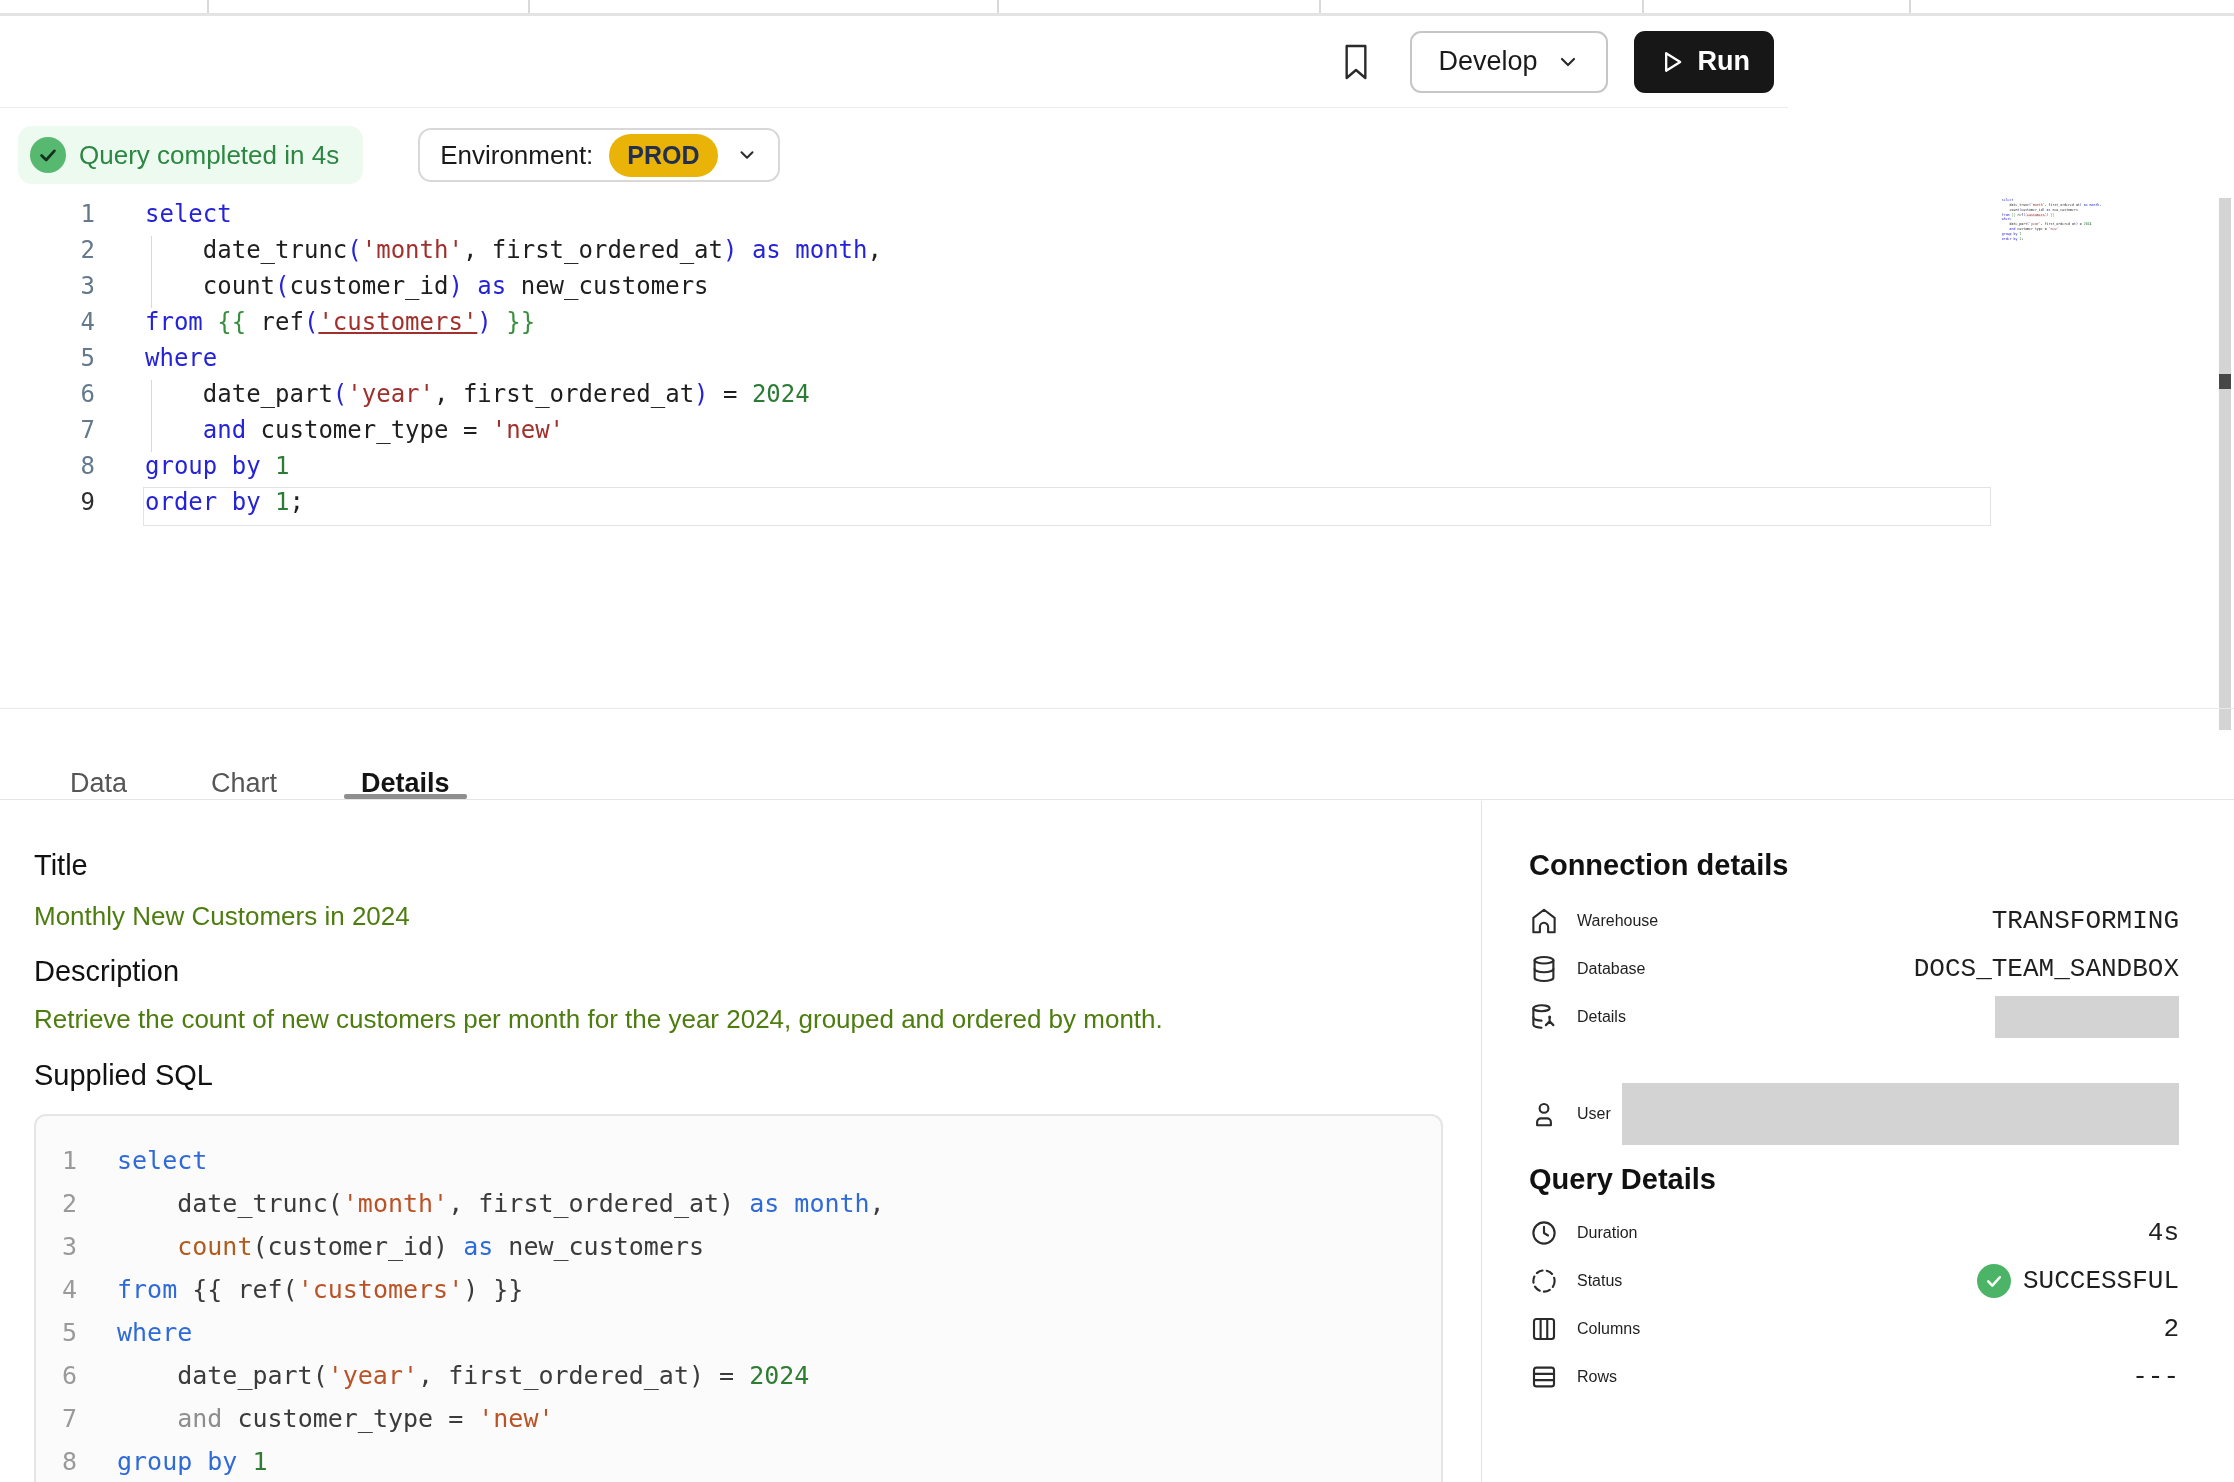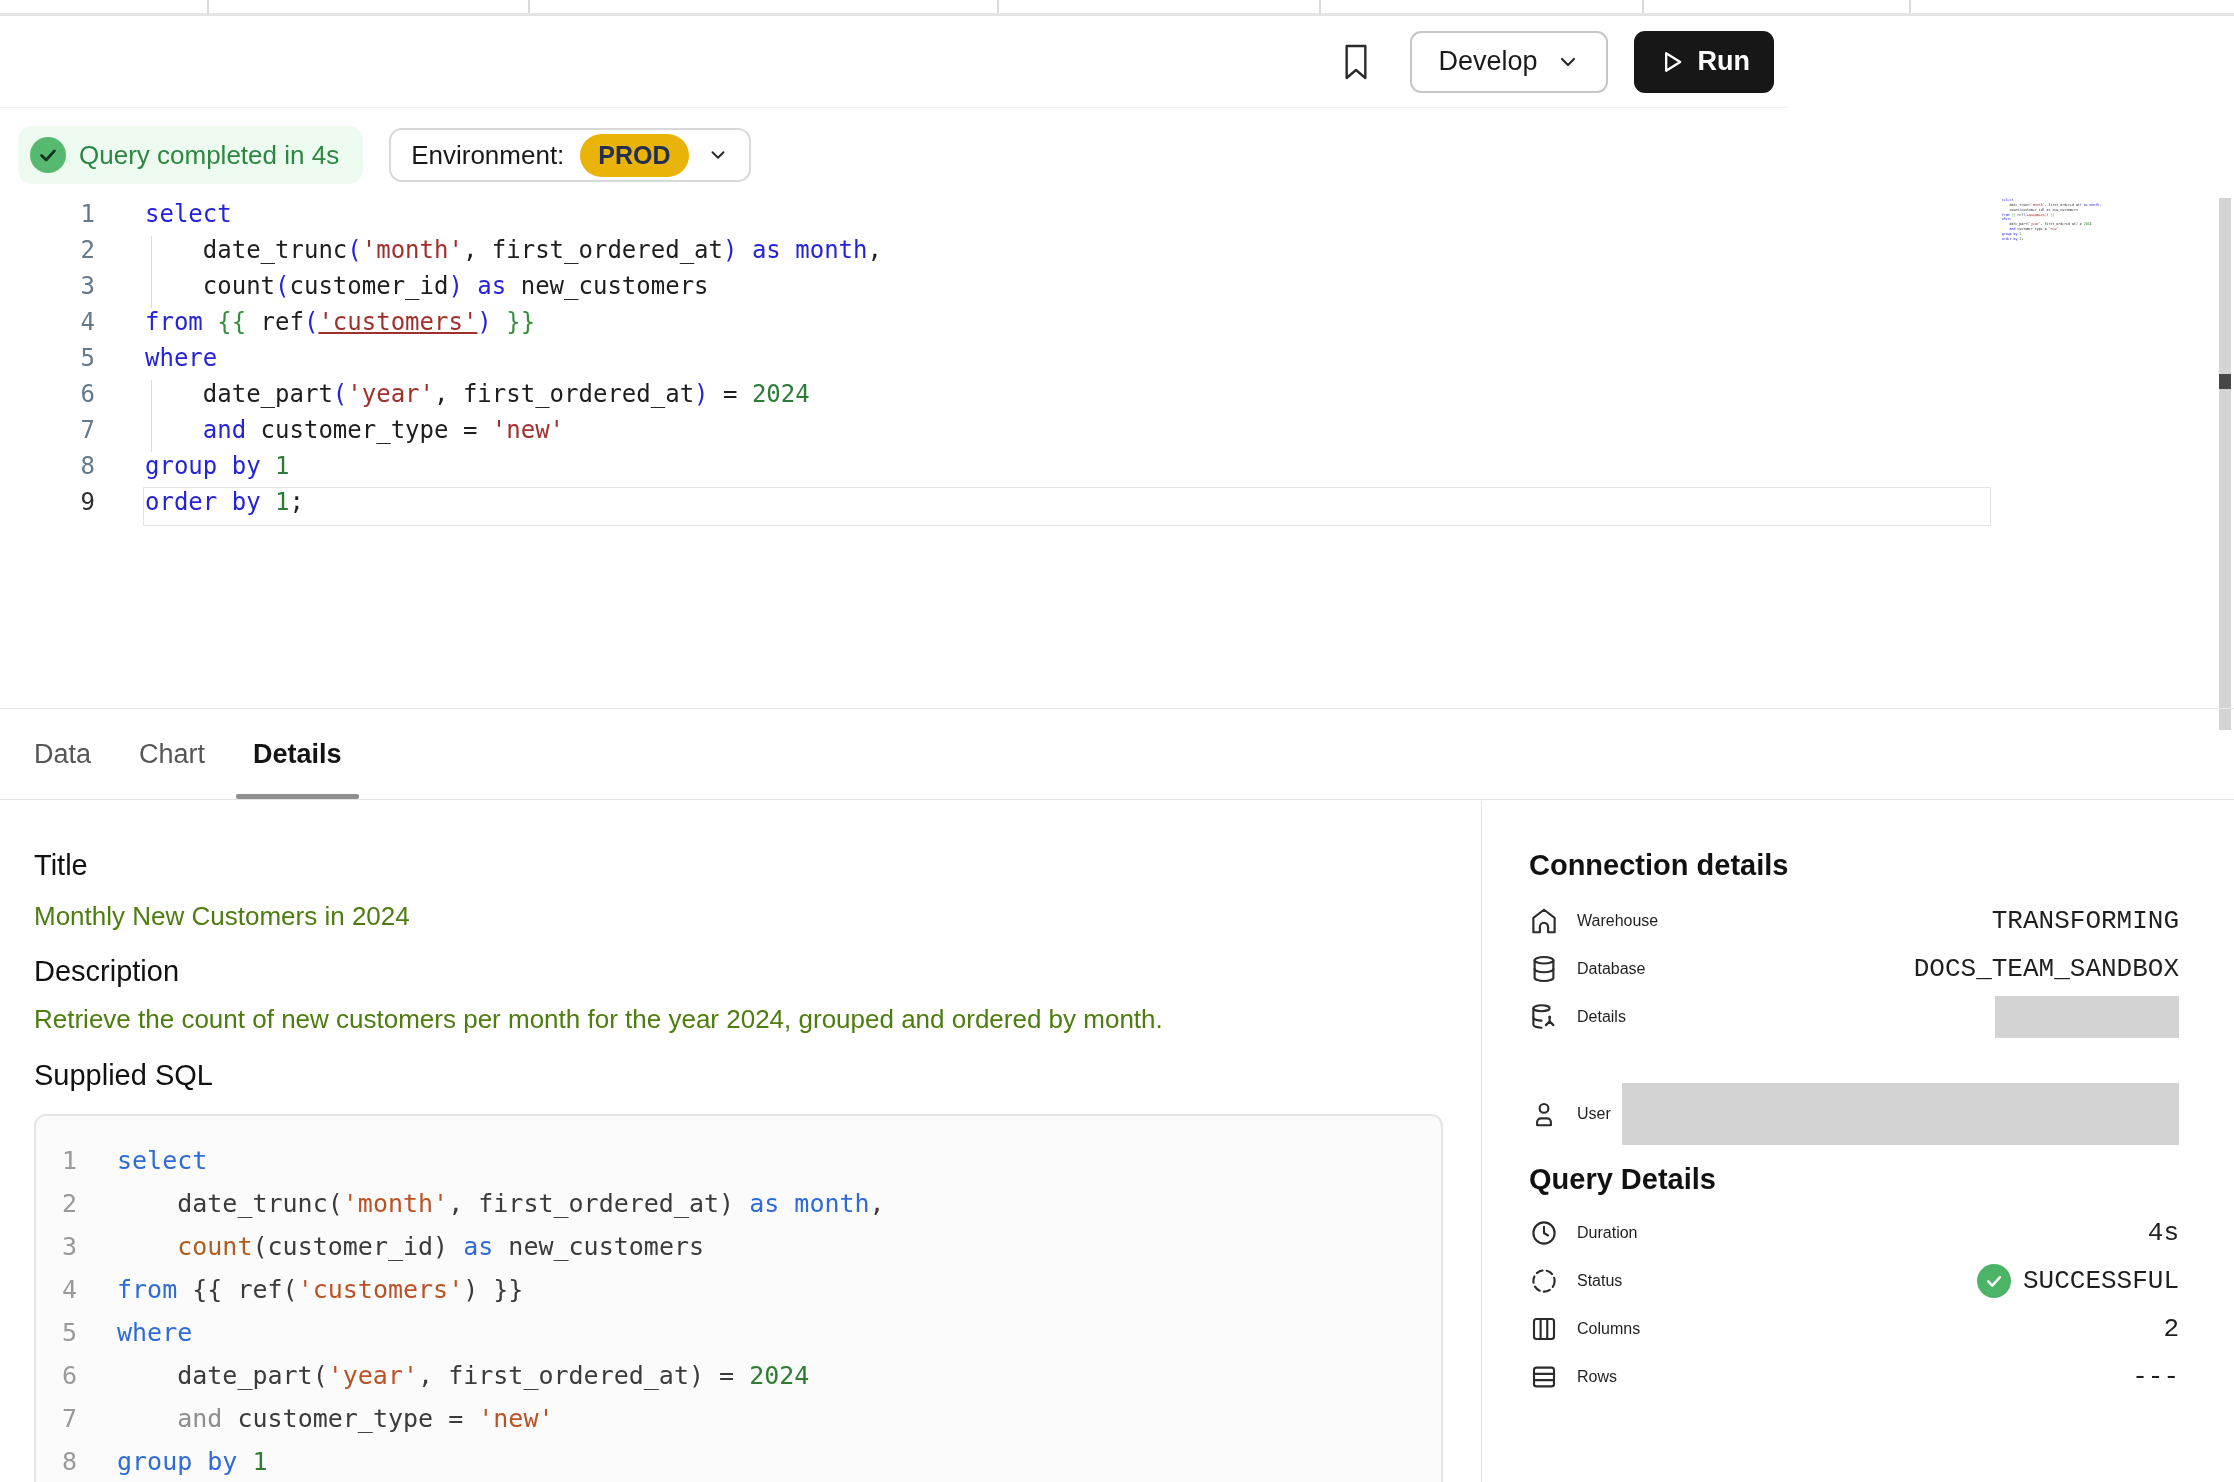--- a/index.html
+++ b/index.html
@@ -18,21 +18,21 @@
                border:2px solid #c6c6c6;border-radius:11px;font-size:27px;color:#1a1a1a;margin-right:26px;cursor:pointer;
                font-family:"Liberation Sans",sans-serif;}
   .btn-run{display:flex;align-items:center;gap:12px;height:62px;padding:0 24px;background:#171717;border:none;
            border-radius:11px;font-size:27px;font-weight:700;color:#fff;cursor:pointer;font-family:"Liberation Sans",sans-serif;}
 
   
   .status-row{position:absolute;left:0;top:109px;width:2234px;height:92px;display:flex;align-items:center;padding-left:18px;box-sizing:border-box;gap:26px;}
   .query-badge{display:flex;align-items:center;gap:13px;height:58px;padding:0 24px 0 12px;background:#ecfaf0;border-radius:14px;}
   .query-badge .check-circle{width:36px;height:36px;border-radius:50%;background:#57b96f;display:flex;align-items:center;justify-content:center;}
   .query-badge .txt{font-size:26px;font-weight:500;color:#2d8642;}
-  .env-pill{display:flex;align-items:center;height:50px;padding:0 20px;background:#fff;border:2px solid #d8d8d8;border-radius:13px;cursor:pointer;}
+  .env-pill{display:flex;align-items:center;height:50px;padding:0 20px;background:#fff;border:2px solid #d8d8d8;border-radius:13px;cursor:pointer;margin-left:29px;}
   .env-pill .lbl{font-size:26px;color:#1a1a1a;}
   .env-chip{margin-left:16px;background:#eab308;color:#22304e;font-size:25px;font-weight:600;padding:7px 18px;border-radius:999px;}
   .env-pill .chev{margin-left:18px;display:flex;}
 
   
   .cl{white-space:pre;}
   .editor-code .cl{height:36px;line-height:36px;font:24px "DejaVu Sans Mono",monospace;}
   .editor-code .g{display:inline-block;width:95px;text-align:right;color:#64798c;}
   .editor-code .cc{margin-left:50px;}
   .editor-code .cl.active .g{color:#2e2e2e;}
@@ -59,21 +59,21 @@
   .indent-guide{position:absolute;left:151px;width:1px;background:#d9d9d9;}
   .active-line{position:absolute;left:143px;top:287px;width:1846px;height:37px;border:1px solid #e3e3e3;}
   .minimap{position:absolute;left:1995px;top:-2px;width:106px;height:60px;overflow:hidden;}
   .minimap .mini-inner{transform:scale(0.135);transform-origin:0 0;width:790px;}
   .editor-scrollbar{position:absolute;left:2219px;top:-2px;width:12px;height:532px;background:#d4d4d4;}
   .editor-scrollbar .handle{position:absolute;left:0;top:176px;width:12px;height:15px;background:#474747;}
 
   
   .tabbar{position:absolute;left:0;top:708px;width:2234px;height:92px;border-top:1px solid #e9e9e9;border-bottom:1px solid #e5e5e5;
           display:flex;align-items:center;padding-left:34px;box-sizing:border-box;gap:48px;}
-  .tab{position:relative;font-size:27px;color:#565656;height:100%;display:flex;align-items:center;cursor:pointer;}
+  .tab{position:relative;font-size:27px;color:#565656;height:100%;display:flex;align-items:flex-end;cursor:pointer;margin-left:36px;}
   .tab.active{color:#141414;font-weight:700;}
   .tab.active::after{content:"";position:absolute;left:-17px;right:-17px;bottom:0;height:5px;background:#8f8f8f;border-radius:2px;}
 
   
   .content{position:absolute;left:0;top:801px;width:2234px;height:681px;}
   .left-col{position:absolute;left:0;top:0;width:1481px;height:681px;padding-left:34px;box-sizing:border-box;}
   .sec-heading{position:absolute;font-size:29px;font-weight:400;color:#111;text-align:center;}
   .sec-text{position:absolute;font-size:26px;color:#4d7c0f;}
   .sql-box{position:absolute;left:34px;top:313px;width:1409px;height:520px;background:#fbfbfb;
            border:2px solid #e5e5e5;border-radius:12px;box-sizing:border-box;padding-top:30px;}

